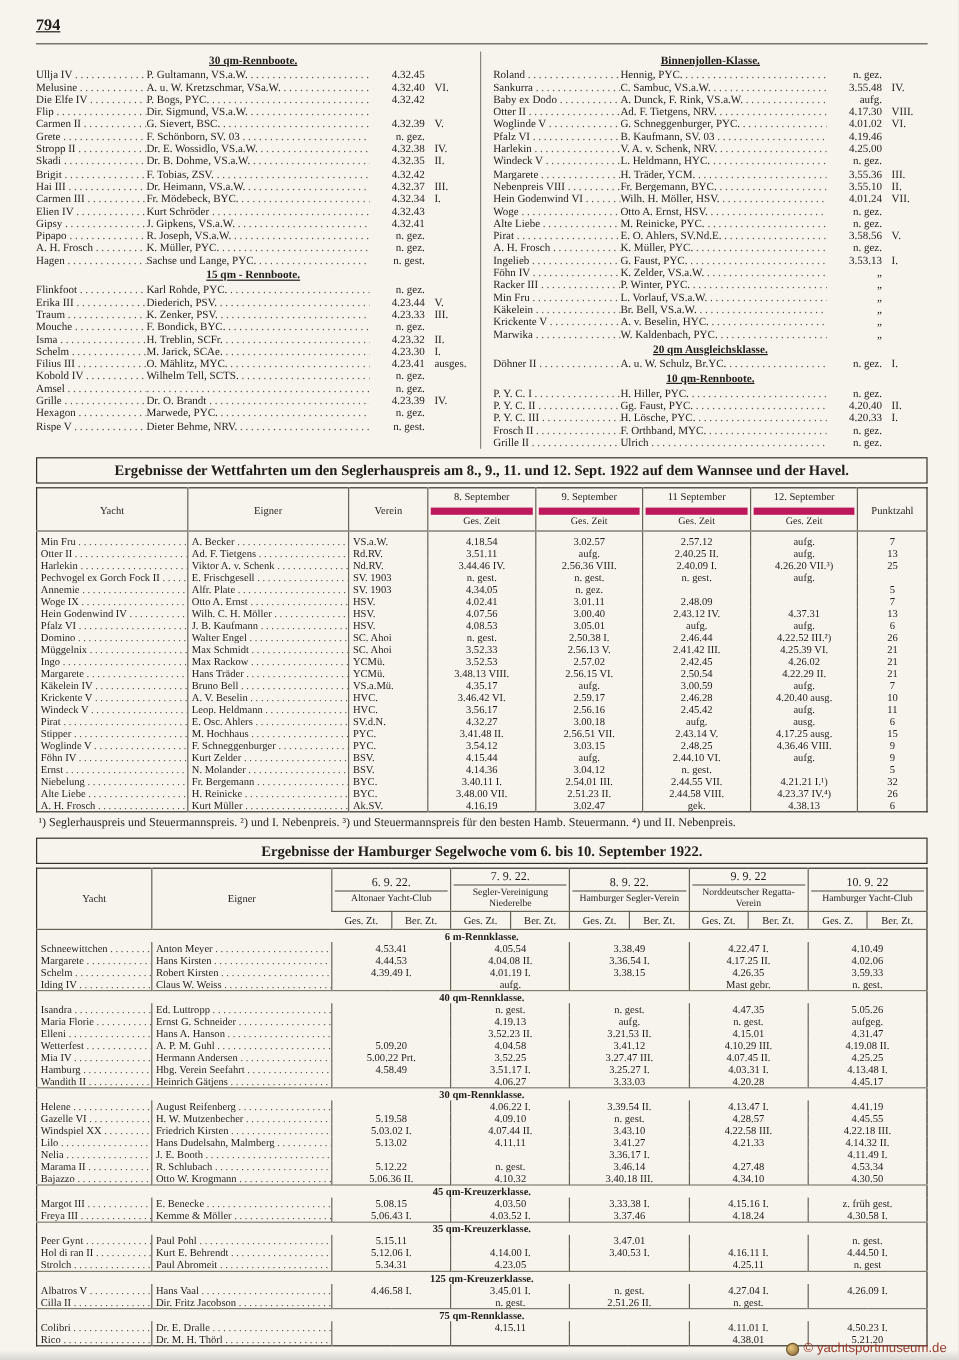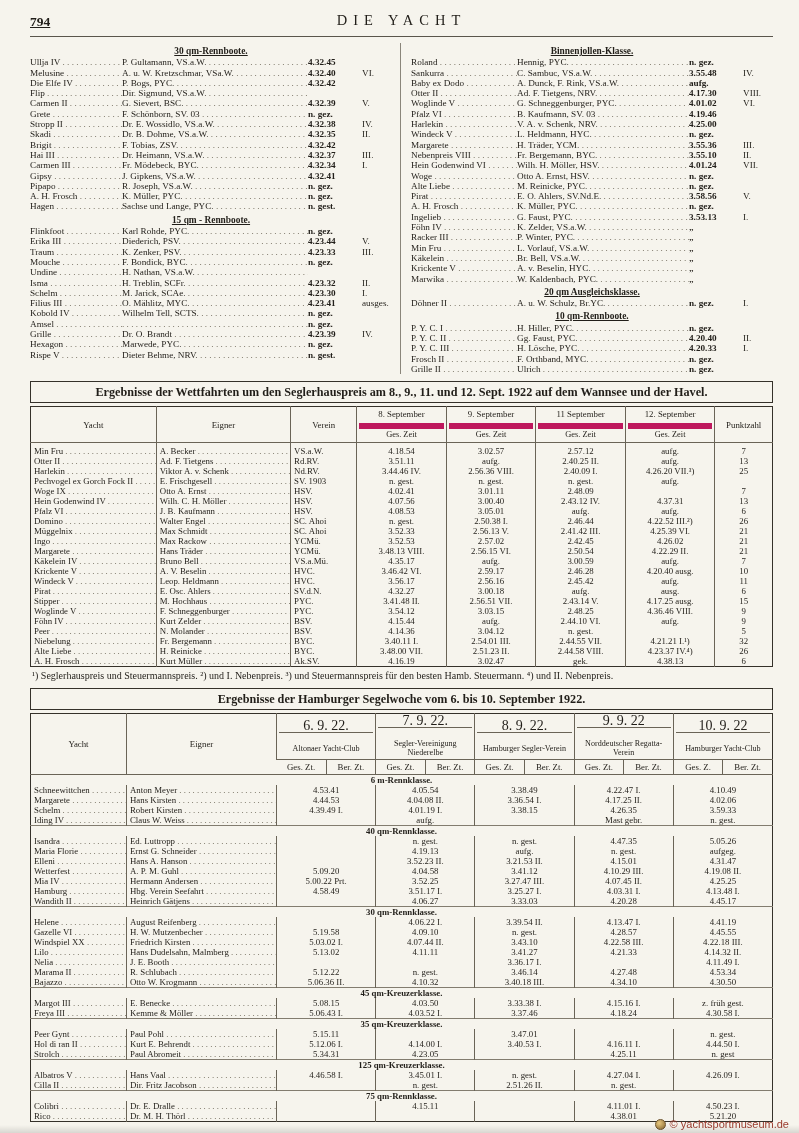--- a/index.html
+++ b/index.html
@@ -13,21 +13,21 @@
   .head-rule{border-top:1px solid #5a554c;margin:2px 0 6px;}
 
   .top-lists{display:flex;}
   .top-col{flex:1 1 0;font-size:9.2px;line-height:10.3px;min-width:0;}
   .top-col.right{border-left:1px solid #8a857a;padding-left:10px;margin-left:8px;}
   .list-heading{text-align:center;font-weight:bold;font-size:9.4px;margin:3px 0 1px;text-decoration:underline;}
   .list-row{display:flex;align-items:baseline;}
   .c-name{flex:0 0 92px;overflow:hidden;white-space:nowrap;}
   .right .c-name{flex-basis:106px;}
   .c-owner{flex:1 1 auto;overflow:hidden;white-space:nowrap;min-width:0;}
-  .c-time{flex:0 0 46px;white-space:nowrap;font-weight:bold;}
+  .c-time{flex:0 0 46px;text-align:right;white-space:nowrap;}
   .c-place{flex:0 0 38px;padding-left:8px;white-space:nowrap;}
   .fill{position:relative;}
   .fill::after{content:" . . . . . . . . . . . . . . . . . . . . . . . . . . . . . . . . . . . . . . . . . . . . ";color:#57503f;}
 
   .box-title{border:1.4px solid #35312a;text-align:center;font-weight:bold;font-size:12.2px;
     padding:3px 4px 2px;margin:7px 0 3px;}
   table{border-collapse:collapse;width:100%;table-layout:fixed;}
   .sh-table,.hw-table{border:1.4px solid #35312a;background:transparent;}
   .sh-table th,.sh-table td,.hw-table th,.hw-table td{border-left:1px solid #6a6457;
     font-size:8.8px;line-height:10px;padding:0 3px;overflow:hidden;}
@@ -38,22 +38,22 @@
   .sh-date{font-size:8.8px;}
   .sh-sub{border-top:6px solid #be185d;margin-top:4px;padding-top:1px;font-size:8.4px;}
   .sh-yacht{width:118px;white-space:nowrap;}
   .sh-eigner{width:126px;white-space:nowrap;}
   .sh-verein{width:62px;white-space:nowrap;}
   .sh-time{width:84px;text-align:center;white-space:nowrap;}
   .sh-pts{width:54px;text-align:center;}
   .sh-table tbody tr:first-child td{padding-top:3px;}
   .footnote{font-size:10px;margin:3px 2px 0;}
 
-  .hw-date{font-size:14px;}
-  .hw-club{font-size:8.1px;border-top:1px solid #6a6457;margin-top:1px;padding-top:11px;line-height:9px;}
+  .hw-date{font-size:10px;}
+  .hw-club{font-size:8.1px;border-top:1px solid #6a6457;margin-top:1px;padding-top:1px;line-height:9px;}
   .hw-sub{font-size:8.4px;}
   .hw-yacht{width:96px;}
   .hw-eigner{width:150px;}
   .hw-yachtc,.hw-eignerc{white-space:nowrap;}
   .hw-class{text-align:center;font-weight:bold;border-left:none !important;
     padding-top:4px;border-top:1px solid #827c6f;}
   .hw-body tr:first-child .hw-class{border-top:none;}
   .hw-val{text-align:center;white-space:nowrap;}
 
   .watermark{position:absolute;right:10px;bottom:3px;display:flex;align-items:center;gap:4px;
@@ -63,21 +63,20 @@
   .scan-edge{position:absolute;left:0;right:0;bottom:0;height:8px;
     background:linear-gradient(rgba(0,0,0,0),rgba(0,0,0,0.12));}
 </style>
 </head>
 <body>
 
 <div class="page">
 
   <div class="masthead">
     <span class="pageno">794</span>
-    <span class="journal">DIE YACHT</span>
   </div>
   <div class="head-rule"></div>
 
   <div class="top-lists">
     <div class="top-col left">
         <div class="list-heading">30 qm-Rennboote.</div>
         <div class="list-row">
           <span class="c-name fill">Ullja IV</span>
           <span class="c-owner fill">P. Gultamann, VS.a.W.</span>
           <span class="c-time">4.32.45</span>
@@ -137,20 +136,26 @@
           <span class="c-time">4.32.37</span>
           <span class="c-place">III.</span>
         </div>
         <div class="list-row">
           <span class="c-name fill">Carmen III</span>
           <span class="c-owner fill">Fr. Mödebeck, BYC.</span>
           <span class="c-time">4.32.34</span>
           <span class="c-place">I.</span>
         </div>
         <div class="list-row">
+          <span class="c-name fill">Elien IV</span>
+          <span class="c-owner fill">Kurt Schröder</span>
+          <span class="c-time">4.32.43</span>
+          <span class="c-place"></span>
+        </div>
+        <div class="list-row">
           <span class="c-name fill">Gipsy</span>
           <span class="c-owner fill">J. Gipkens, VS.a.W.</span>
           <span class="c-time">4.32.41</span>
           <span class="c-place"></span>
         </div>
         <div class="list-row">
           <span class="c-name fill">Pipapo</span>
           <span class="c-owner fill">R. Joseph, VS.a.W.</span>
           <span class="c-time">n. gez.</span>
           <span class="c-place"></span>
@@ -183,26 +188,20 @@
         <div class="list-row">
           <span class="c-name fill">Traum</span>
           <span class="c-owner fill">K. Zenker, PSV.</span>
           <span class="c-time">4.23.33</span>
           <span class="c-place">III.</span>
         </div>
         <div class="list-row">
           <span class="c-name fill">Mouche</span>
           <span class="c-owner fill">F. Bondick, BYC.</span>
           <span class="c-time">n. gez.</span>
-          <span class="c-place"></span>
-        </div>
-        <div class="list-row">
-          <span class="c-name fill">Undine</span>
-          <span class="c-owner fill">H. Nathan, VS.a.W.</span>
-          <span class="c-time"></span>
           <span class="c-place"></span>
         </div>
         <div class="list-row">
           <span class="c-name fill">Isma</span>
           <span class="c-owner fill">H. Treblin, SCFr.</span>
           <span class="c-time">4.23.32</span>
           <span class="c-place">II.</span>
         </div>
         <div class="list-row">
           <span class="c-name fill">Schelm</span>
@@ -484,20 +483,30 @@
           <td class="sh-yacht fill">Pechvogel ex Gorch Fock II</td>
           <td class="sh-eigner fill">E. Frischgesell</td>
           <td class="sh-verein">SV. 1903</td>
           <td class="sh-time">n. gest.</td>
           <td class="sh-time">n. gest.</td>
           <td class="sh-time">n. gest.</td>
           <td class="sh-time">aufg.</td>
           <td class="sh-pts"></td>
         </tr>
         <tr class="sh-row">
+          <td class="sh-yacht fill">Annemie</td>
+          <td class="sh-eigner fill">Alfr. Plate</td>
+          <td class="sh-verein">SV. 1903</td>
+          <td class="sh-time">4.34.05</td>
+          <td class="sh-time">n. gez.</td>
+          <td class="sh-time"></td>
+          <td class="sh-time"></td>
+          <td class="sh-pts">5</td>
+        </tr>
+        <tr class="sh-row">
           <td class="sh-yacht fill">Woge IX</td>
           <td class="sh-eigner fill">Otto A. Ernst</td>
           <td class="sh-verein">HSV.</td>
           <td class="sh-time">4.02.41</td>
           <td class="sh-time">3.01.11</td>
           <td class="sh-time">2.48.09</td>
           <td class="sh-time"></td>
           <td class="sh-pts">7</td>
         </tr>
         <tr class="sh-row">
@@ -624,21 +633,21 @@
           <td class="sh-yacht fill">Föhn IV</td>
           <td class="sh-eigner fill">Kurt Zelder</td>
           <td class="sh-verein">BSV.</td>
           <td class="sh-time">4.15.44</td>
           <td class="sh-time">aufg.</td>
           <td class="sh-time">2.44.10 VI.</td>
           <td class="sh-time">aufg.</td>
           <td class="sh-pts">9</td>
         </tr>
         <tr class="sh-row">
-          <td class="sh-yacht fill">Peer</td>
+          <td class="sh-yacht fill">Ernst</td>
           <td class="sh-eigner fill">N. Molander</td>
           <td class="sh-verein">BSV.</td>
           <td class="sh-time">4.14.36</td>
           <td class="sh-time">3.04.12</td>
           <td class="sh-time">n. gest.</td>
           <td class="sh-time"></td>
           <td class="sh-pts">5</td>
         </tr>
         <tr class="sh-row">
           <td class="sh-yacht fill">Niebelung</td>

